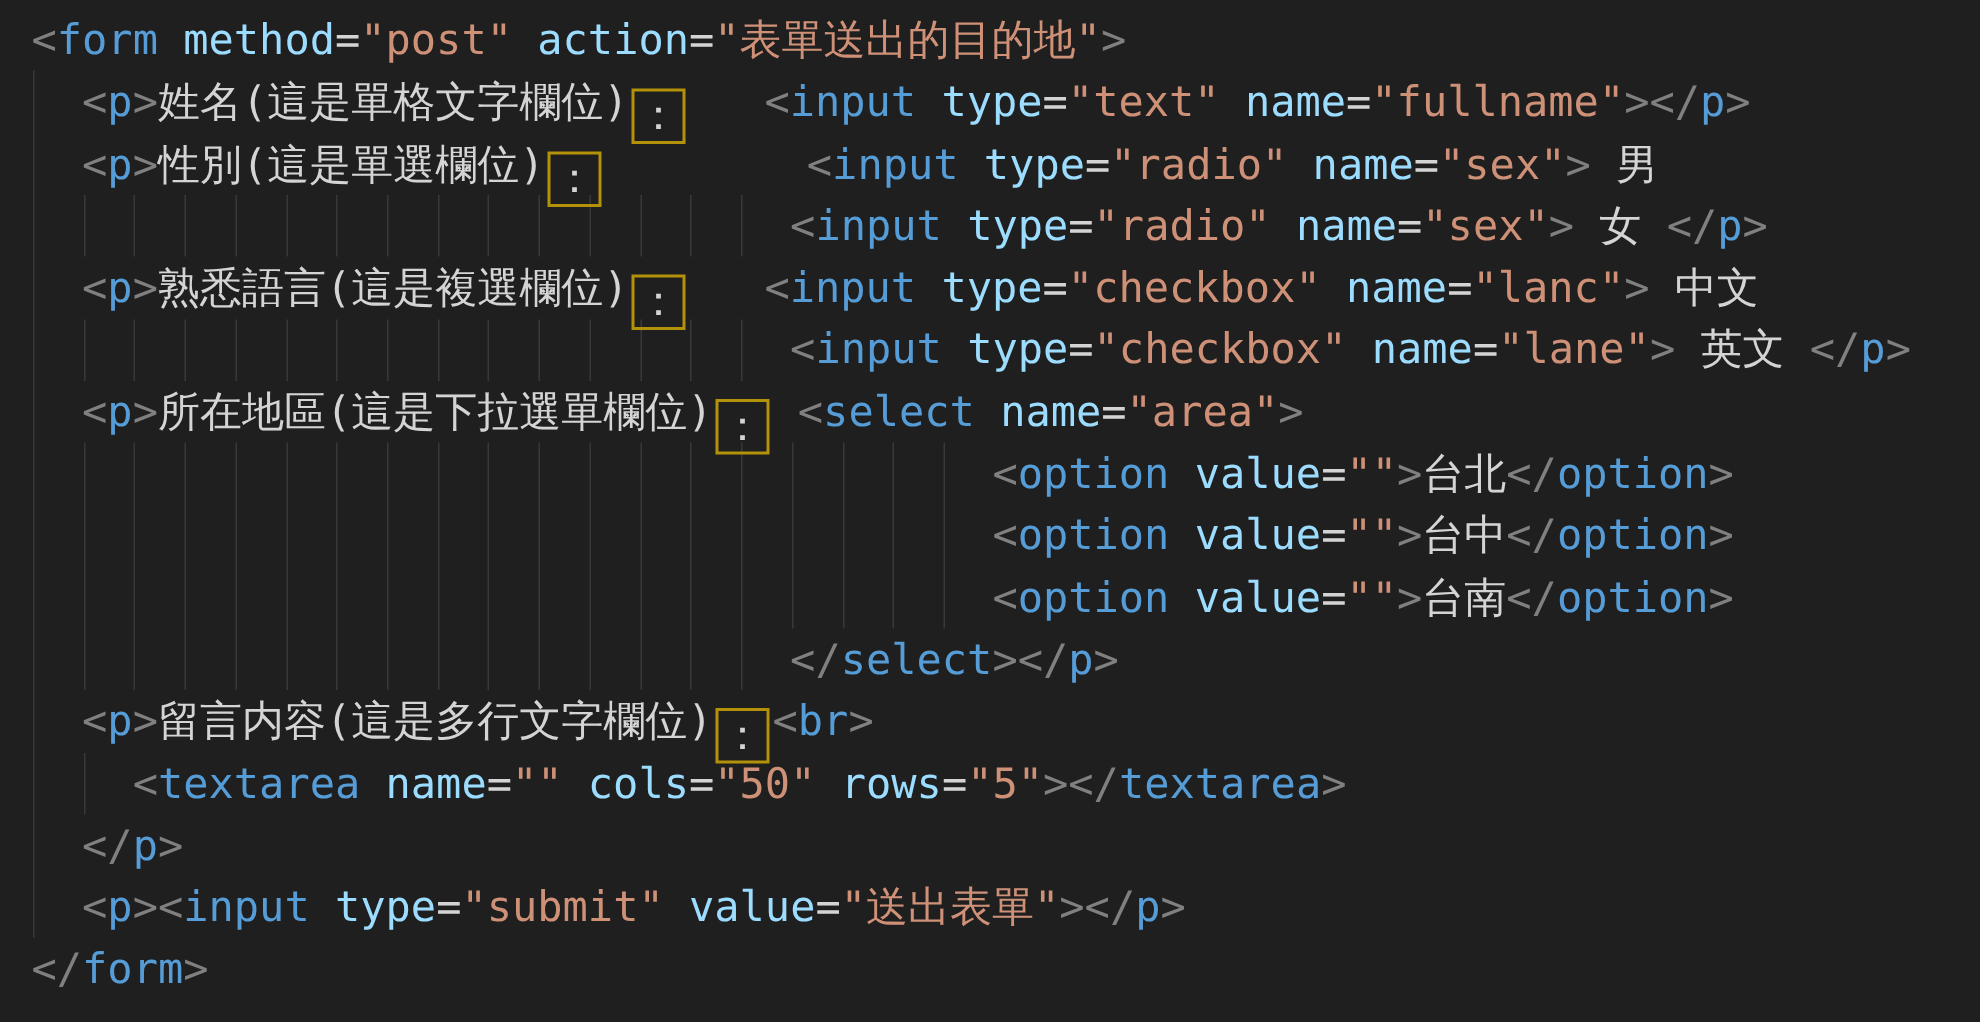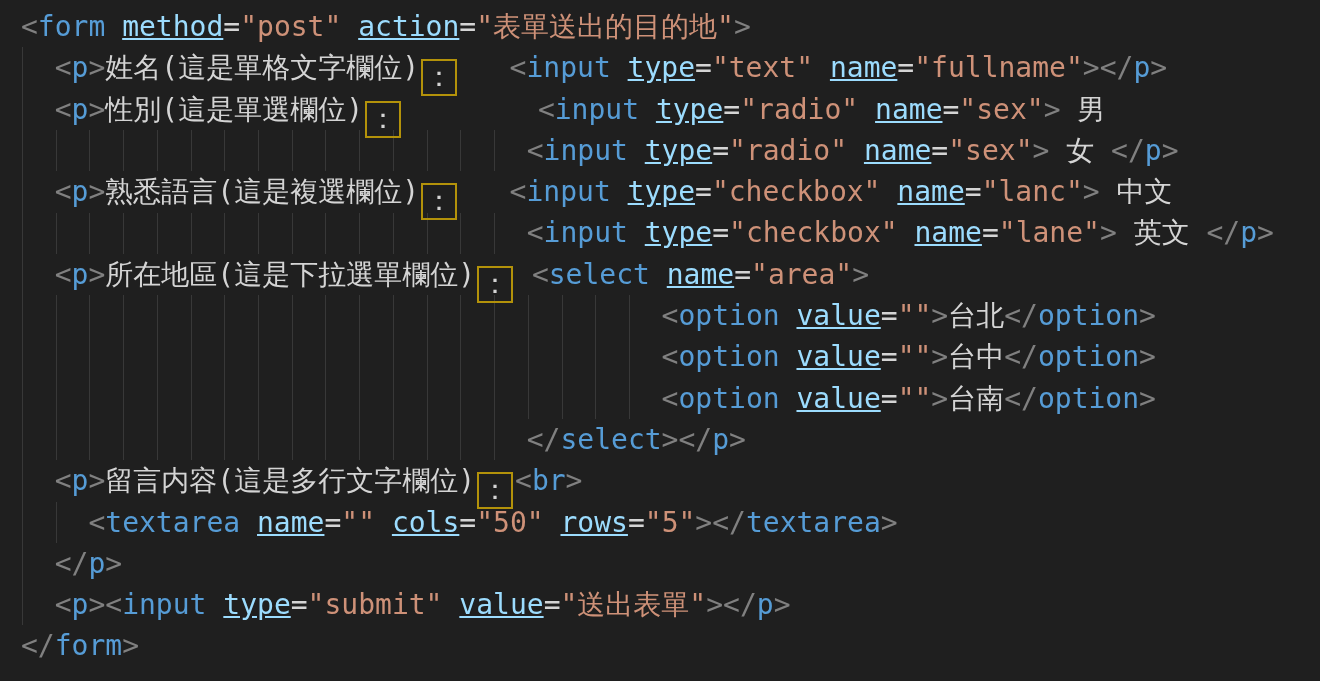--- a/index.html
+++ b/index.html
@@ -11,21 +11,21 @@
   .editor{
     position:relative;width:1320px;height:681px;
     font-size:28px;line-height:41.3px;
   }
   .guides-layer{position:absolute;top:0;left:0;width:100%;height:100%;pointer-events:none;}
   .indent-guide{position:absolute;width:1px;background:var(--c-guide,#383838);}
   .code-layer{position:absolute;top:6px;left:21px;white-space:pre;}
   .code-line{height:41.3px;white-space:pre;}
   .tk-pu{color:var(--c-punct,#808080);}
   .tk-tag{color:var(--c-tag,#569cd6);}
-  .tk-attr{color:var(--c-attr,#9cdcfe);text-decoration:underline;}
+  .tk-attr{color:var(--c-attr,#9cdcfe);}
   .tk-str{color:var(--c-str,#ce9178);}
   .tk-txt{color:var(--c-txt,#d4d4d4);}
   .tk-colon{
     color:var(--c-txt,#d4d4d4);
     display:inline-block;
     border:2px solid var(--c-box,#b3920a);
     height:37px;line-height:32px;
     padding:0 2px;margin:0 2px;
     vertical-align:-9px;
     box-sizing:border-box;

